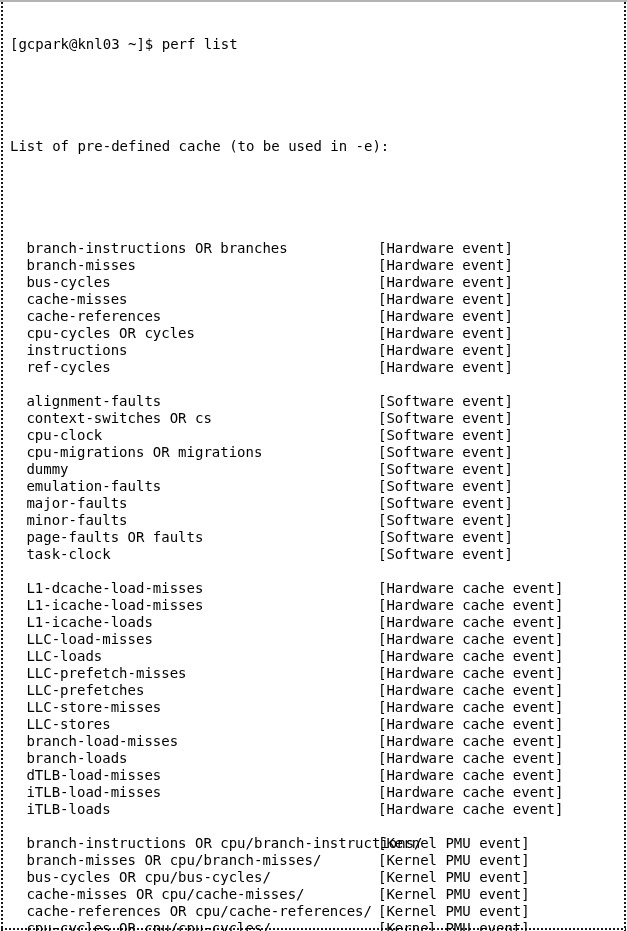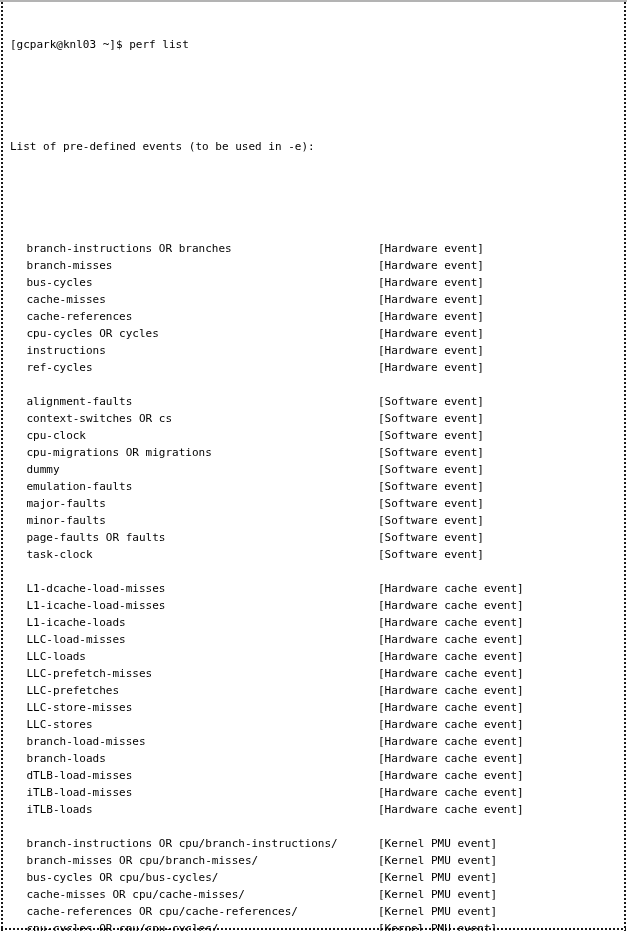--- a/index.html
+++ b/index.html
@@ -44,21 +44,21 @@
     background-image: linear-gradient(to right, #1a1a1a 0px, #1a1a1a 2px, rgba(255,255,255,0) 2px, rgba(255,255,255,0) 4px);
     background-size: 4px 2px;
     background-repeat: repeat-x;
   }
   #terminal-output {
     position: absolute;
     top: 2px;
     left: 10px;
     right: 6px;
     bottom: 4px;
-    font-size: 11px;
+    font-size: 14px;
     line-height: 17px;
     color: #000000;
     letter-spacing: 0;
     white-space: pre;
   }
   .term-line {
     height: 17px;
     display: block;
     white-space: pre;
   }
@@ -88,17 +88,17 @@
 
 <div id="terminal-window">
   <div id="top-rule"></div>
   <div id="edge-left"></div>
   <div id="edge-right"></div>
   <div id="edge-bottom"></div>
 
   <div id="terminal-output">
     <span class="term-line">[gcpark@knl03 ~]$ perf list</span>
     <span class="term-line blank"> </span>
-    <span class="term-line">List of pre-defined events (to be used in -e):</span>
+    <span class="term-line">List of pre-defined cache (to be used in -e):</span>
     <span class="term-line blank"> </span>
     <div id="sections-host"><div><div class="event-row"><span class="event-name indent-2">branch-instructions OR branches</span><span class="event-type">[Hardware event]</span></div><div class="event-row"><span class="event-name indent-2">branch-misses</span><span class="event-type">[Hardware event]</span></div><div class="event-row"><span class="event-name indent-2">bus-cycles</span><span class="event-type">[Hardware event]</span></div><div class="event-row"><span class="event-name indent-2">cache-misses</span><span class="event-type">[Hardware event]</span></div><div class="event-row"><span class="event-name indent-2">cache-references</span><span class="event-type">[Hardware event]</span></div><div class="event-row"><span class="event-name indent-2">cpu-cycles OR cycles</span><span class="event-type">[Hardware event]</span></div><div class="event-row"><span class="event-name indent-2">instructions</span><span class="event-type">[Hardware event]</span></div><div class="event-row"><span class="event-name indent-2">ref-cycles</span><span class="event-type">[Hardware event]</span></div></div><div class="term-line blank"> </div><div><div class="event-row"><span class="event-name indent-2">alignment-faults</span><span class="event-type">[Software event]</span></div><div class="event-row"><span class="event-name indent-2">context-switches OR cs</span><span class="event-type">[Software event]</span></div><div class="event-row"><span class="event-name indent-2">cpu-clock</span><span class="event-type">[Software event]</span></div><div class="event-row"><span class="event-name indent-2">cpu-migrations OR migrations</span><span class="event-type">[Software event]</span></div><div class="event-row"><span class="event-name indent-2">dummy</span><span class="event-type">[Software event]</span></div><div class="event-row"><span class="event-name indent-2">emulation-faults</span><span class="event-type">[Software event]</span></div><div class="event-row"><span class="event-name indent-2">major-faults</span><span class="event-type">[Software event]</span></div><div class="event-row"><span class="event-name indent-2">minor-faults</span><span class="event-type">[Software event]</span></div><div class="event-row"><span class="event-name indent-2">page-faults OR faults</span><span class="event-type">[Software event]</span></div><div class="event-row"><span class="event-name indent-2">task-clock</span><span class="event-type">[Software event]</span></div></div><div class="term-line blank"> </div><div><div class="event-row"><span class="event-name indent-2">L1-dcache-load-misses</span><span class="event-type">[Hardware cache event]</span></div><div class="event-row"><span class="event-name indent-2">L1-icache-load-misses</span><span class="event-type">[Hardware cache event]</span></div><div class="event-row"><span class="event-name indent-2">L1-icache-loads</span><span class="event-type">[Hardware cache event]</span></div><div class="event-row"><span class="event-name indent-2">LLC-load-misses</span><span class="event-type">[Hardware cache event]</span></div><div class="event-row"><span class="event-name indent-2">LLC-loads</span><span class="event-type">[Hardware cache event]</span></div><div class="event-row"><span class="event-name indent-2">LLC-prefetch-misses</span><span class="event-type">[Hardware cache event]</span></div><div class="event-row"><span class="event-name indent-2">LLC-prefetches</span><span class="event-type">[Hardware cache event]</span></div><div class="event-row"><span class="event-name indent-2">LLC-store-misses</span><span class="event-type">[Hardware cache event]</span></div><div class="event-row"><span class="event-name indent-2">LLC-stores</span><span class="event-type">[Hardware cache event]</span></div><div class="event-row"><span class="event-name indent-2">branch-load-misses</span><span class="event-type">[Hardware cache event]</span></div><div class="event-row"><span class="event-name indent-2">branch-loads</span><span class="event-type">[Hardware cache event]</span></div><div class="event-row"><span class="event-name indent-2">dTLB-load-misses</span><span class="event-type">[Hardware cache event]</span></div><div class="event-row"><span class="event-name indent-2">iTLB-load-misses</span><span class="event-type">[Hardware cache event]</span></div><div class="event-row"><span class="event-name indent-2">iTLB-loads</span><span class="event-type">[Hardware cache event]</span></div></div><div class="term-line blank"> </div><div><div class="event-row"><span class="event-name indent-2">branch-instructions OR cpu/branch-instructions/</span><span class="event-type">[Kernel PMU event]</span></div><div class="event-row"><span class="event-name indent-2">branch-misses OR cpu/branch-misses/</span><span class="event-type">[Kernel PMU event]</span></div><div class="event-row"><span class="event-name indent-2">bus-cycles OR cpu/bus-cycles/</span><span class="event-type">[Kernel PMU event]</span></div><div class="event-row"><span class="event-name indent-2">cache-misses OR cpu/cache-misses/</span><span class="event-type">[Kernel PMU event]</span></div><div class="event-row"><span class="event-name indent-2">cache-references OR cpu/cache-references/</span><span class="event-type">[Kernel PMU event]</span></div><div class="event-row"><span class="event-name indent-2">cpu-cycles OR cpu/cpu-cycles/</span><span class="event-type">[Kernel PMU event]</span></div></div></div>
   </div>
 </div>
 
 </body></html>

